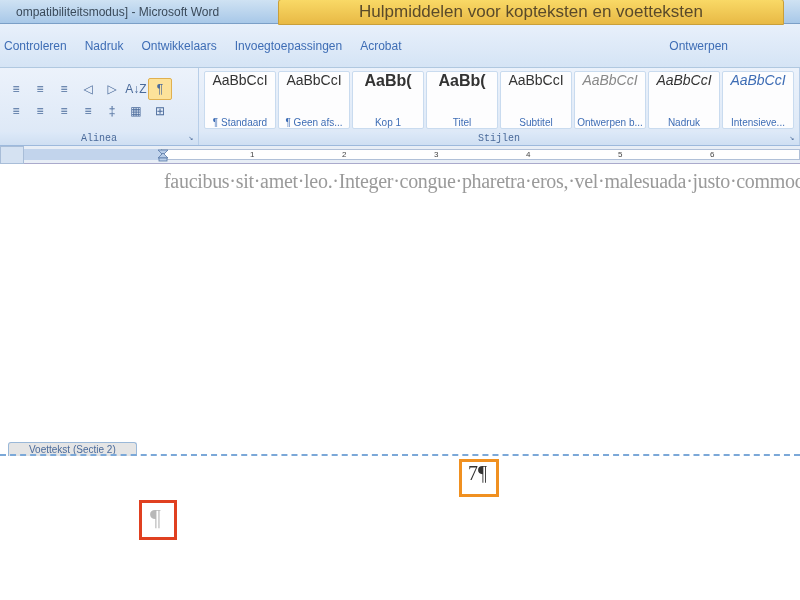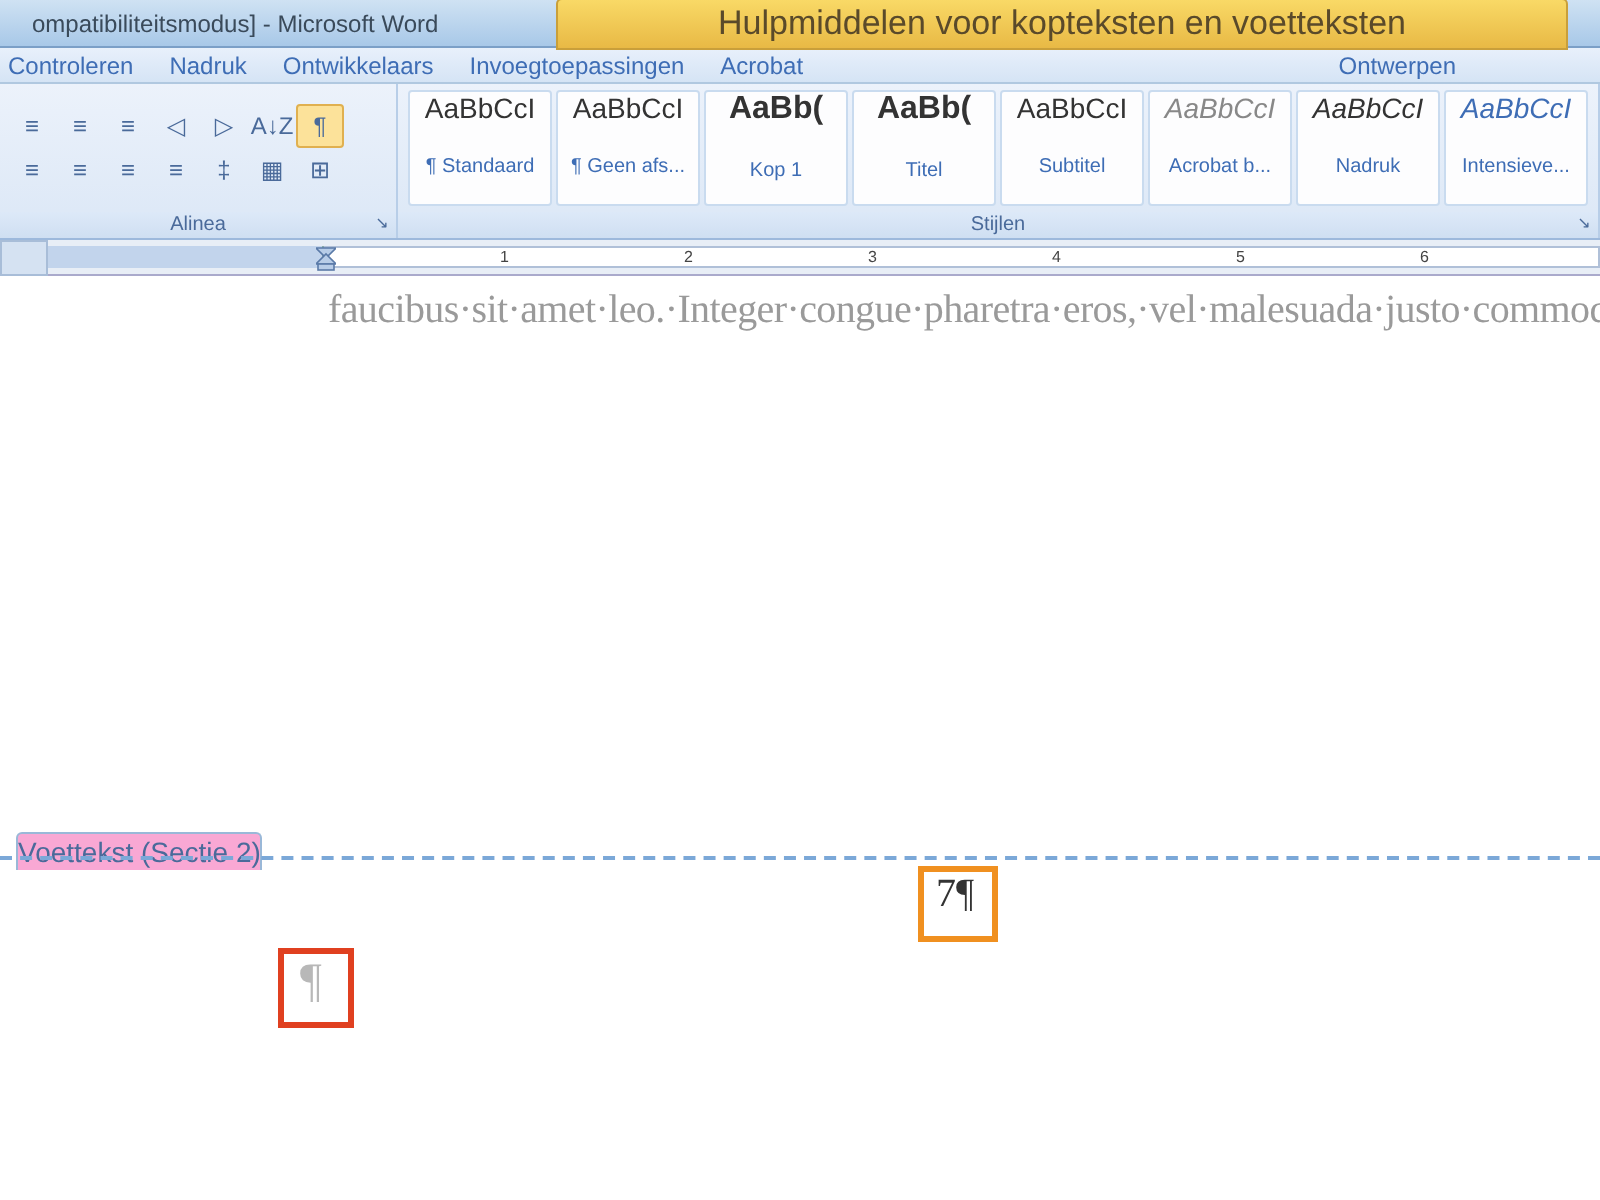--- a/index.html
+++ b/index.html
@@ -2,36 +2,36 @@
 <html><head>
 <meta charset="utf-8">
 <style>
 * { box-sizing: border-box; margin: 0; padding: 0; }
 body { font-family: "Segoe UI", Tahoma, sans-serif; font-size: 11px; background: #fff; overflow: hidden; width: 800px; height: 600px; position: relative; }
 
 .title-bar { height: 24px; background: linear-gradient(#cfe2f3, #a8c8e8); border-bottom: 1px solid #7b9fc7; display: flex; align-items: center; padding: 0 16px; color: #3a4a5a; font-size: 12px; }
 .title-bar .text { white-space: nowrap; overflow: hidden; }
 .contextual-tab { margin-left: auto; background: linear-gradient(#f9d966, #e8b945); padding: 2px 80px; border-radius: 3px 3px 0 0; color: #5a4a2a; font-size: 17px; border: 1px solid #c99f3a; }
 
-.menu-bar { height: 18px; background: linear-gradient(#e8f0fb, #d5e4f5); border-bottom: 1px solid #b0c8e0; display: flex; align-items: center; padding: 0 4px; gap: 18px; color: #3e6db5; font-size: 12px; }
+.menu-bar { height: 44px; background: linear-gradient(#e8f0fb, #d5e4f5); border-bottom: 1px solid #b0c8e0; display: flex; align-items: center; padding: 0 4px; gap: 18px; color: #3e6db5; font-size: 12px; }
 .menu-bar span { cursor: default; }
 .menu-bar .design { margin-left: auto; margin-right: 68px; }
 
 .ribbon { height: 78px; background: linear-gradient(#ecf2fb, #dbe7f6); border-bottom: 1px solid #9db9dc; display: flex; }
 .group { border-right: 1px solid #b8cee8; display: flex; flex-direction: column; }
 .group-body { flex: 1; display: flex; align-items: center; padding: 2px 4px; gap: 2px; }
-.group-label { text-align: center; font-size: 10px; color: #4a6a9a; padding: 1px 0; background: linear-gradient(#dde9f8, #cfdff2); position: relative; }
+.group-label { text-align: center; font-size: 10px; color: #4a6a9a; padding: 1px 0; background: linear-gradient(#dde9f8, #cfdff2); position: relative; font-family: Liberation Mono, monospace; }
 .group-label .launcher { position: absolute; right: 2px; top: 1px; width: 10px; height: 10px; font-size: 8px; color: #4a6a9a; }
 
 .para-btn { width: 24px; height: 22px; border: 1px solid transparent; border-radius: 2px; display: inline-flex; align-items: center; justify-content: center; font-size: 12px; color: #4a6a9a; background: transparent; }
 .para-btn.active { background: #fce29a; border-color: #e0b050; }
 .para-col { display: flex; flex-direction: column; gap: 0px; }
 .para-row { display: flex; gap: 0px; }
 
-.style-item { width: 72px; height: 58px; border: 1px solid #c9dbef; background: #fdfdfe; display: flex; flex-direction: column; align-items: center; justify-content: flex-start; margin: 0 1px; border-radius: 2px; }
+.style-item { width: 72px; height: 58px; border: 1px solid #c9dbef; background: #fdfdfe; display: flex; flex-direction: column; align-items: center; justify-content: space-between; margin: 0 1px; border-radius: 2px; }
 .style-item .preview { font-size: 14px; color: #333; }
 .style-item .caption { font-size: 10px; color: #3e6db5; margin-top: 16px; }
 .style-item:nth-child(3) .preview,
 .style-item:nth-child(4) .preview { font-weight: bold; font-size: 16px; }
 .style-item:nth-child(6) .preview { font-style: italic; color: #888; }
 .style-item:nth-child(7) .preview { font-style: italic; }
 .style-item:nth-child(8) .preview { font-style: italic; color: #3e6db5; }
 .styles-body { flex:1; display:flex; align-items:center; padding: 2px 4px; }
 
 .ruler { height: 18px; background: #e8eef6; border-bottom: 1px solid #aac; position: relative; font-size: 8px; color: #555; }
@@ -39,21 +39,21 @@
 .ruler-left { position: absolute; left:0; top:3px; bottom:3px; width: 162px; background: #c2d4ec; border-right: 1px solid #8aa; }
 .ruler-corner { position:absolute; left:0; top:0; width:24px; height:18px; background:#d5e2f2; border:1px solid #a8bdd8; }
 .ruler-num { position: absolute; top: 4px; font-size: 8px; color: #444; }
 .ruler-indent { position: absolute; left: 158px; top: 0px; width: 10px; height: 16px; }
 
 .doc-area { background: #fff; height: calc(600px - 24px - 26px - 78px - 18px); position: relative; overflow: hidden; }
 .doc-text { position: absolute; left: 164px; top: 2px; right: 10px; font-family: Georgia, "Times New Roman", serif; font-size: 20px; line-height: 1.5; color: #9a9a9a; }
 .doc-text p { letter-spacing: -0.3px; }
 
 .footer-sep { position: absolute; left: 0; right: 0; top: 290px; border-top: 2px dashed #7ba8d8; }
-.footer-tab { position: absolute; left: 8px; top: 278px; background: #f9a8d4; border: 1px solid #9ab8d8; border-bottom: none; padding: 1px 0; font-size: 14px; color: #4a6a9a; border-radius: 3px 3px 0 0; }
+.footer-tab { position: absolute; left: 8px; top: 278px; background: #e5e5e5; border: 1px solid #9ab8d8; border-bottom: none; padding: 1px 20px; font-size: 10px; color: #4a6a9a; border-radius: 3px 3px 0 0; }
 
 .box-red { position: absolute; left: 139px; top: 336px; width: 38px; height: 40px; border: 3px solid #e04020; }
 .box-orange { position: absolute; left: 459px; top: 295px; width: 40px; height: 38px; border: 3px solid #f09020; }
 .pilcrow-gray { position: absolute; left: 150px; top: 340px; font-family: Georgia, serif; font-size: 24px; color: #b8b8b8; }
 .page-num { position: absolute; left: 468px; top: 298px; font-family: Georgia, serif; font-size: 20px; color: #333; }
 </style>
 </head>
 <body>
 
 <div class="title-bar">
@@ -116,21 +116,21 @@
       <div class="style-item">
           <div class="preview">AaBb(</div>
           <div class="caption">Titel</div>
         </div>
       <div class="style-item">
           <div class="preview">AaBbCcI</div>
           <div class="caption">Subtitel</div>
         </div>
       <div class="style-item">
           <div class="preview">AaBbCcI</div>
-          <div class="caption">Acrobat b...</div>
+          <div class="caption">Ontwerpen b...</div>
         </div>
       <div class="style-item">
           <div class="preview">AaBbCcI</div>
           <div class="caption">Nadruk</div>
         </div>
       <div class="style-item">
           <div class="preview">AaBbCcI</div>
           <div class="caption">Intensieve...</div>
         </div>
     </div>

